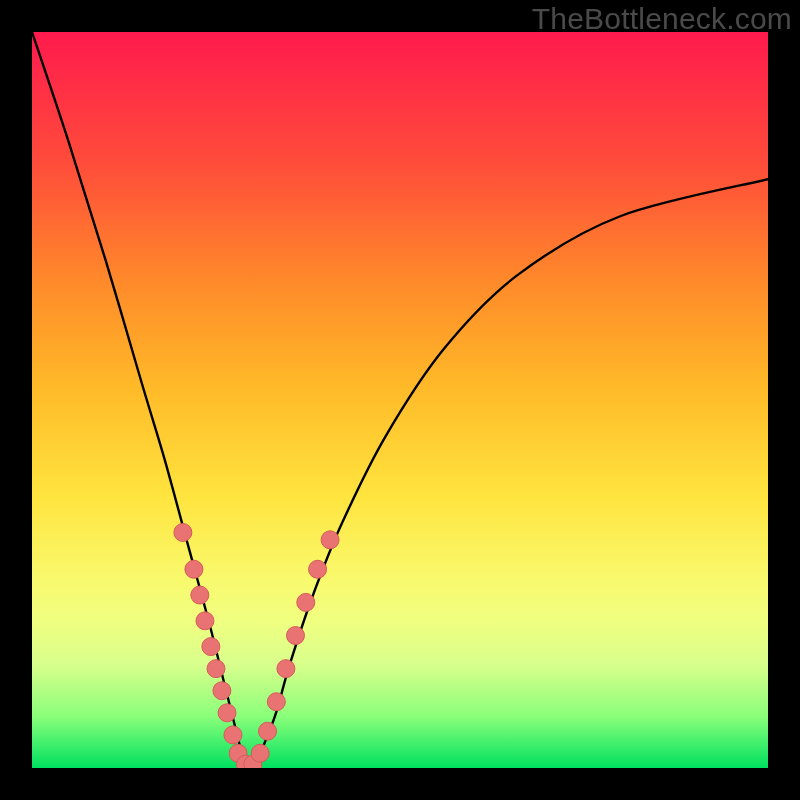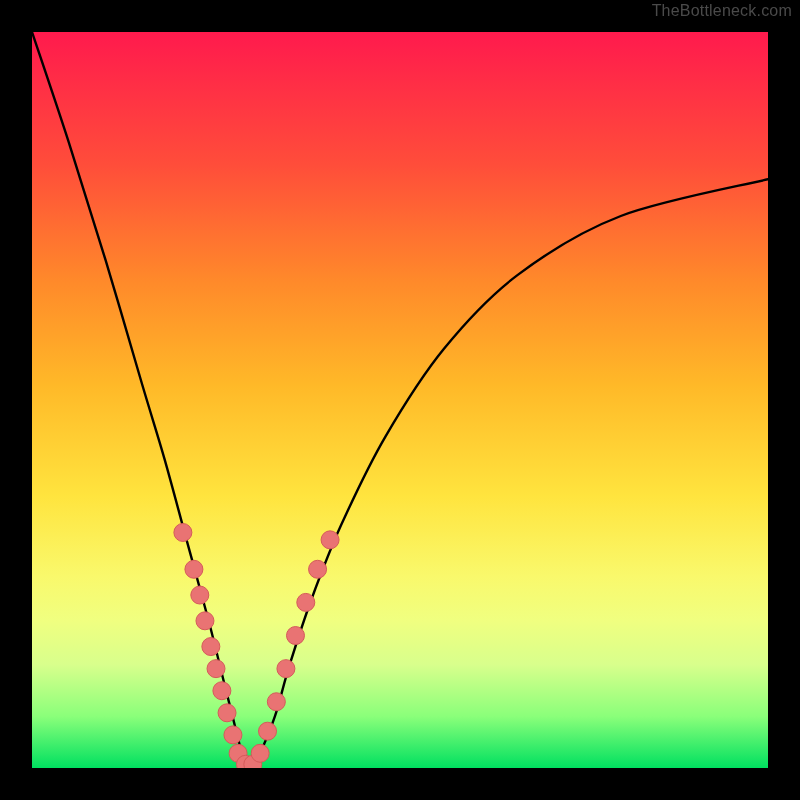--- a/index.html
+++ b/index.html
@@ -35,21 +35,21 @@
     left: 0; top: 0;
     width: 736px;
     height: 736px;
     display: block;
   }
   .watermark {
     position: absolute;
     top: 2px;
     right: 8px;
     color: #4a4a4a;
-    font-size: 16px;
+    font-size: 30px;
     letter-spacing: 0.2px;
     font-weight: 500;
     user-select: none;
   }
 </style>
 </head>
 <body>
 
 <div class="watermark">TheBottleneck.com</div>
 

